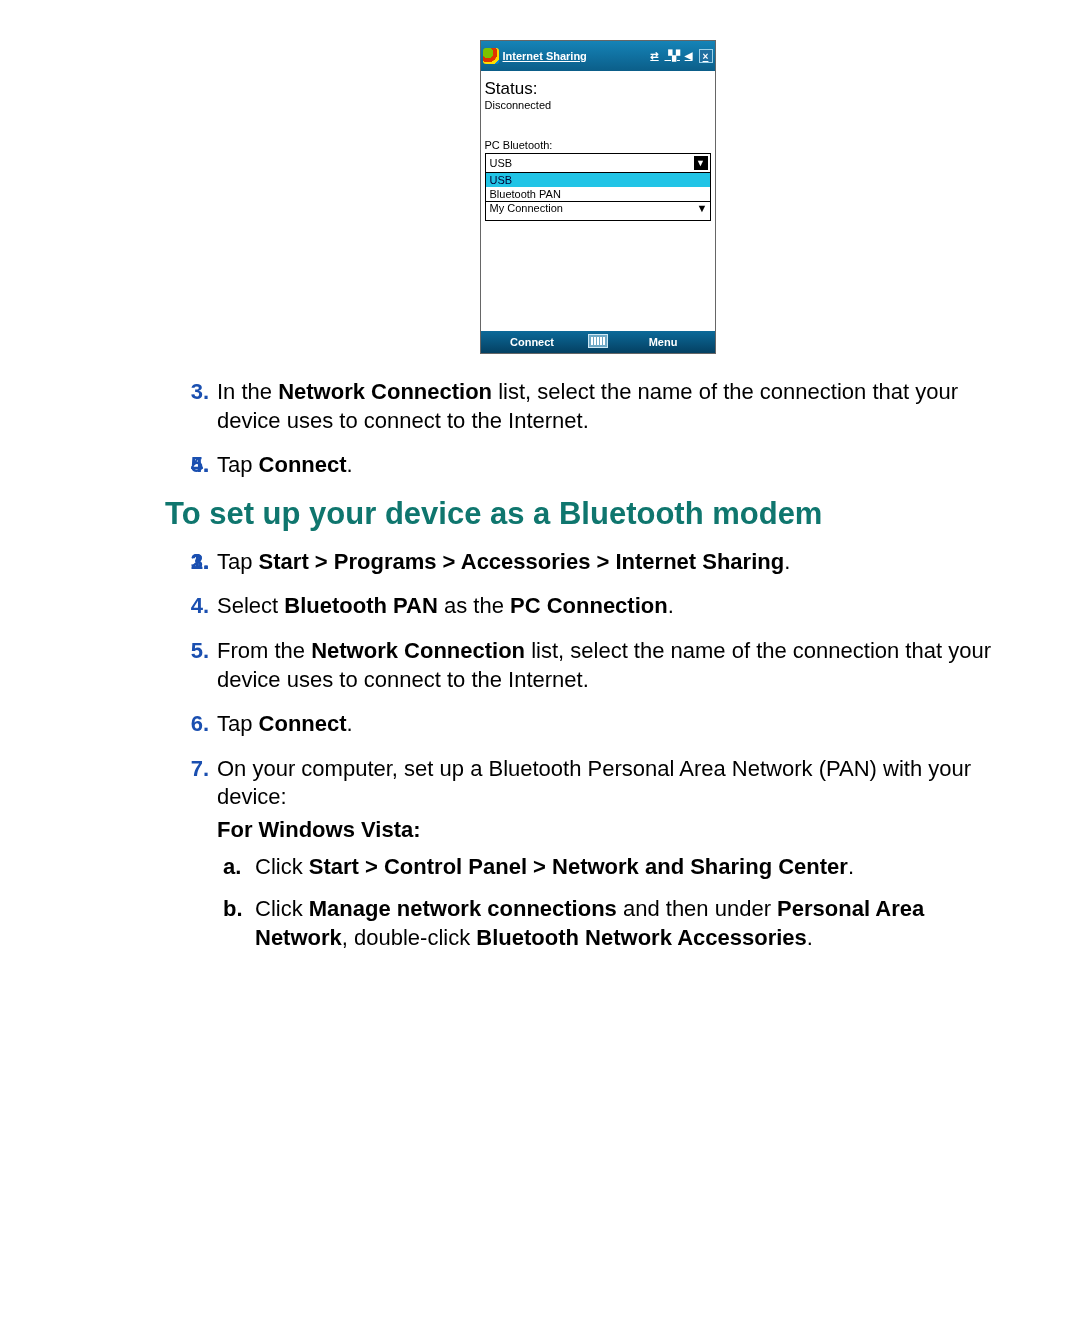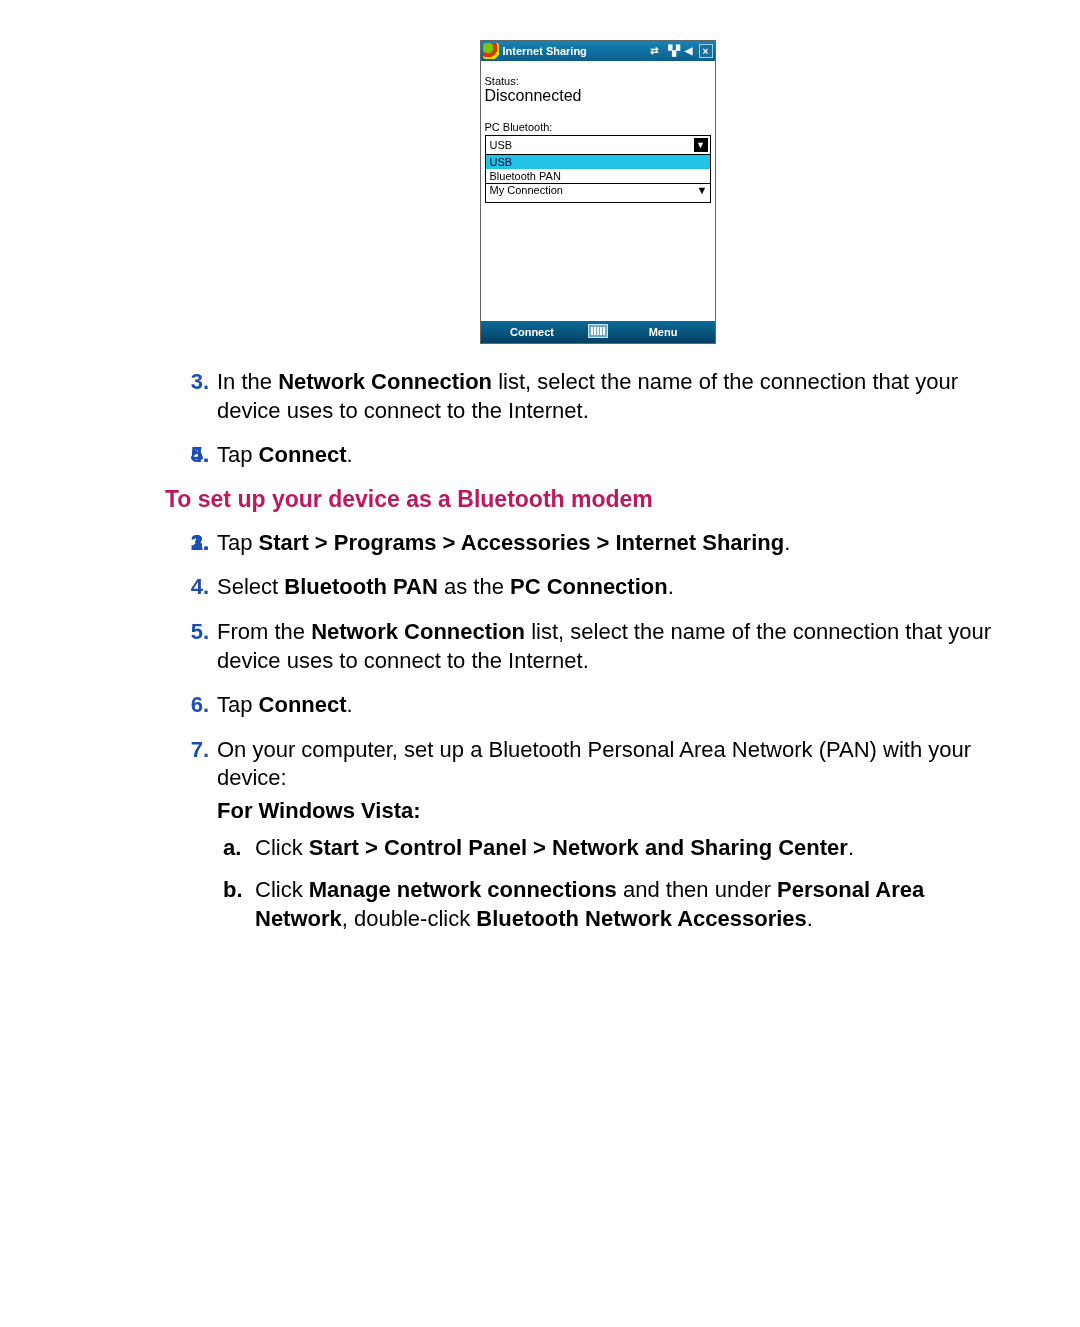--- a/index.html
+++ b/index.html
@@ -32,24 +32,25 @@
     border: 1px solid #666;
     background: #fff;
     text-align: left;
     font-family: Tahoma, Arial, sans-serif;
   }
   .wm-titlebar {
     background: linear-gradient(180deg, #1583b7 0%, #0b5e89 100%);
     color: #fff;
     display: flex;
     align-items: center;
-    height: 20px;
+    height: 30px;
     font-size: 11px;
     font-weight: bold;
     padding: 0 2px;
+    text-decoration: underline;
   }
   .wm-start {
     width: 16px; height: 16px; margin-right: 4px;
     background: radial-gradient(circle at 30% 30%, #7cc400 0 35%, #e03400 36% 60%, #ffdd00 61% 80%, #0a83d8 81% 100%);
     border-radius: 3px;
     flex: 0 0 auto;
   }
   .wm-title { flex: 1; }
   .wm-iconrow { display: flex; gap: 3px; }
   .wm-ico {
@@ -63,22 +64,22 @@
     font-weight: bold;
   }
   .wm-body {
     background: #fff;
     padding: 6px 4px 10px 4px;
     font-size: 11px;
     color: #000;
     height: 260px;
     box-sizing: border-box;
   }
-  .wm-label { font-size: 11px; margin-top: 8px; }
-  .wm-value { font-size: 16px; margin-bottom: 16px; }
+  .wm-label { font-size: 17px; margin-top: 2px; }
+  .wm-value { font-size: 11px; margin-bottom: 28px; }
   .wm-group-label { font-size: 11px; margin-bottom: 2px; }
   .wm-select {
     border: 1px solid #000;
     height: 18px;
     display: flex;
     align-items: center;
     justify-content: space-between;
     padding: 0 2px 0 4px;
     font-size: 11px;
     background: #fff;
@@ -160,23 +161,23 @@
     position: absolute;
     left: 4px;
     top: 0;
     font-weight: bold;
     color: #1a4fb0;
     font-size: 22px;
     width: 30px;
     text-align: right;
   }
   .section-title {
-    color: #be185d;
-    font-weight: bold;
-    font-size: 23px;
+    color: #0f766e;
+    font-weight: bold;
+    font-size: 31px;
     margin: 14px 0 14px -10px;
   }
   ol.manual .bold { font-weight: bold; }
   .sub-heading {
     font-weight: bold;
     margin-top: 4px;
     display: block;
   }
   ol.sub {
     list-style: none;

